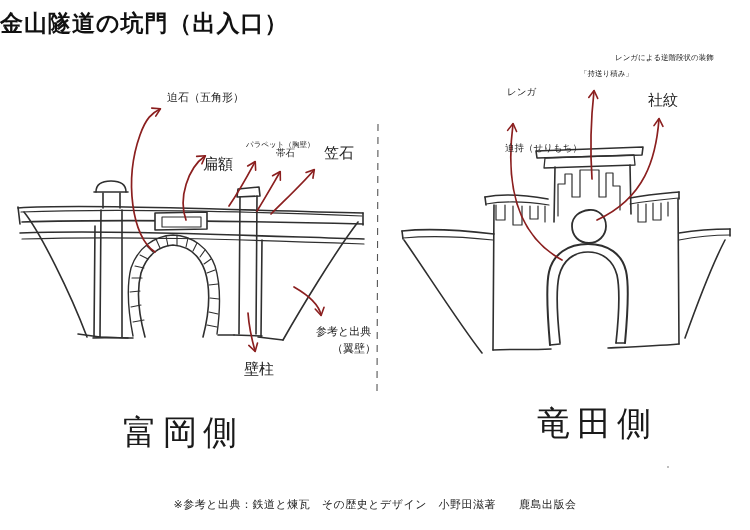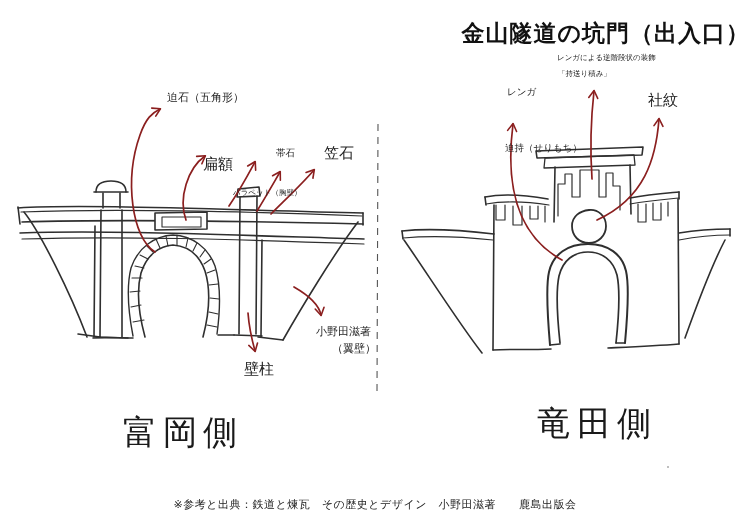--- a/index.html
+++ b/index.html
@@ -3,21 +3,21 @@
 <meta charset="utf-8">
 <style>
   html,body{margin:0;padding:0;background:#fff;}
   #stage{
     position:relative;width:750px;height:530px;background:#ffffff;
     font-family:"DejaVu Sans","Liberation Sans",sans-serif;
     color:#1c1c1c;overflow:hidden;
   }
   .lbl{position:absolute;white-space:nowrap;color:#222;line-height:1.15;}
   #title{
-    position:absolute;top:18px;left:0;width:100%;text-align:right;
+    position:absolute;top:8px;left:0;width:100%;text-align:left;
     font-size:23px;font-weight:700;letter-spacing:1px;color:#111;
   }
   #footer{
     position:absolute;top:497px;left:0;width:100%;text-align:center;
     font-size:11px;color:#222;letter-spacing:0.5px;
   }
   .caption{position:absolute;font-size:34px;font-weight:400;letter-spacing:6px;color:#1a1a1a;}
   #sketch{position:absolute;left:0;top:0;}
   .lbl-11{font-size:11px;}
   .lbl-12{font-size:15px;}
@@ -164,30 +164,30 @@
       <path d="M562,260 C522,238 504,195 513,124" marker-end="url(#ah)"></path>
       <path d="M592,179 C590,150 591,118 594,91" marker-end="url(#ah)"></path>
       <path d="M597,220 C645,198 656,158 659,119" marker-end="url(#ah)"></path>
     </g>
 
     <circle cx="668" cy="467" r="1" fill="#aaa"></circle>
   </svg>
 
   <div class="lbl lbl-11" style="left:167px;top:92px;">迫石（五角形）</div>
   <div class="lbl lbl-12" style="left:203px;top:156px;">扁額</div>
-  <div class="lbl lbl-7" style="left:233px;top:141px;margin-top:48px;">パラペット（胸壁）</div>
+  <div class="lbl lbl-7" style="left:246px;top:141px;">パラペット（胸壁）</div>
   <div class="lbl lbl-9" style="left:276px;top:148px;">帯石</div>
   <div class="lbl lbl-12" style="left:324px;top:145px;text-align:right;">笠石</div>
-  <div class="lbl lbl-11" style="left:316px;top:326px;">小野田滋著</div>
+  <div class="lbl lbl-11" style="left:316px;top:326px;">参考と出典</div>
   <div class="lbl lbl-11" style="left:316px;top:343px;margin-left:16px;">（翼壁）</div>
   <div class="lbl lbl-12" style="left:244px;top:361px;">壁柱</div>
 
   <div class="lbl lbl-9" style="left:507px;top:87px;">レンガ</div>
   <div class="lbl lbl-9" style="left:505px;top:100px;margin-top:43px;">迫持（せりもち）</div>
-  <div class="lbl lbl-7" style="left:557px;top:54px;">レンガによる逆階段状の装飾</div>
-  <div class="lbl lbl-7" style="left:558px;top:70px;">「持送り積み」</div>
+  <div class="lbl lbl-7" style="left:615px;top:54px;">レンガによる逆階段状の装飾</div>
+  <div class="lbl lbl-7" style="left:580px;top:70px;">「持送り積み」</div>
   <div class="lbl lbl-12" style="left:648px;top:92px;">社紋</div>
 
   <div class="caption" style="left:123px;top:410px;">富岡側</div>
   <div class="caption" style="left:537px;top:401px;">竜田側</div>
 
   <div id="footer">※参考と出典：鉄道と煉瓦　その歴史とデザイン　小野田滋著　　鹿島出版会</div>
 </div>
 
 </body></html>

